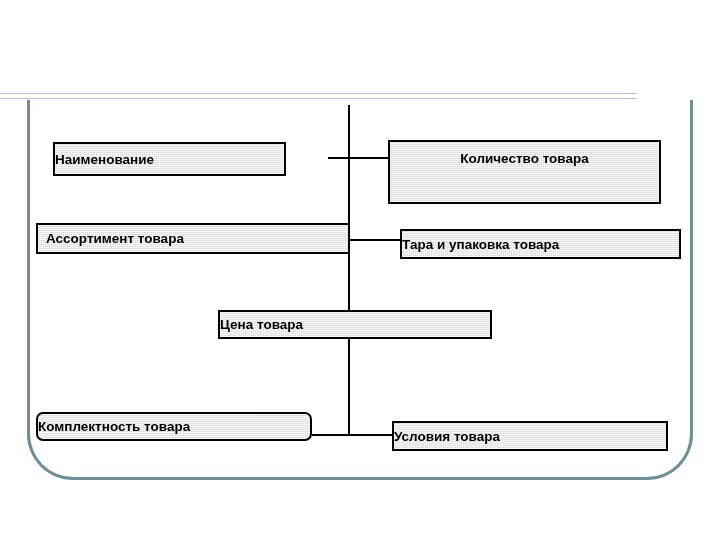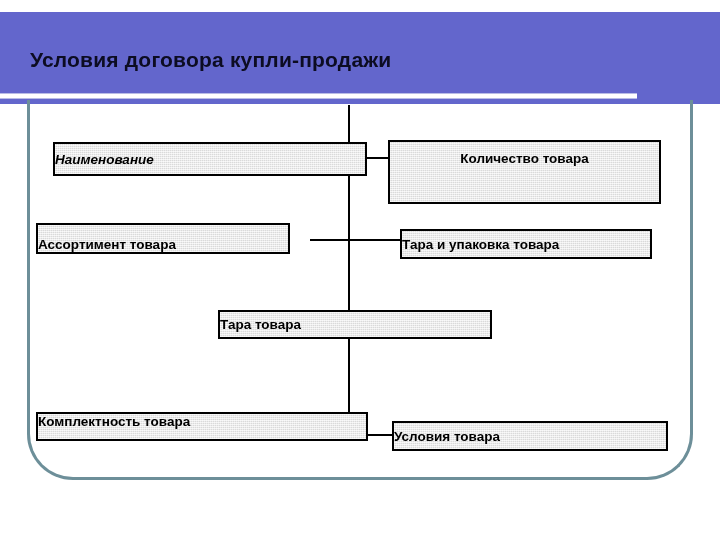--- a/index.html
+++ b/index.html
@@ -87,44 +87,41 @@
     font-weight: bold;
     display: flex;
     overflow: hidden;
   }
   .node > span {
     width: 100%;
     white-space: nowrap;
   }
 
   
-  #node-name        { left: 53px;  top: 142px; width: 314px; height: 34px;
-                      align-items: center; justify-content: flex-start; font-style: italic; }
+  #node-name        { left: 53px;  top: 142px; width: 233px; height: 34px;
+                      align-items: center; justify-content: flex-start; }
   #node-quantity    { left: 388px; top: 140px; width: 273px; height: 64px;
                       align-items: flex-start; justify-content: flex-start; padding-top: 9px; }
   #node-quantity > span { text-align: center; }
-  #node-assortment  { left: 36px;  top: 223px; width: 254px; height: 31px;
-                      align-items: flex-end; justify-content: flex-start; padding-left: 0; }
-  #node-packaging   { left: 400px; top: 229px; width: 252px; height: 30px;
+  #node-assortment  { left: 36px;  top: 223px; width: 314px; height: 31px;
+                      align-items: center; justify-content: flex-start; padding-left: 8px; }
+  #node-packaging   { left: 400px; top: 229px; width: 281px; height: 30px;
                       align-items: center; justify-content: center; }
   #node-price       { left: 218px; top: 310px; width: 274px; height: 29px;
                       align-items: center; justify-content: center; }
-  #node-completeness{ left: 36px;  top: 412px; width: 332px; height: 29px;
-                      align-items: flex-start; justify-content: center; }
+  #node-completeness{ left: 36px;  top: 412px; width: 276px; height: 29px;
+                      align-items: center; justify-content: center; border-radius: 7px; }
   #node-quality     { left: 392px; top: 421px; width: 276px; height: 30px;
                       align-items: center; justify-content: center; }
 </style>
 </head>
 <body>
 
 <div id="slide">
 
-  <div id="title-band">
-    <div id="title-text">Условия договора купли-продажи</div>
-  </div>
   <div id="title-rule"></div>
 
   <div id="frame"></div>
 
   <div class="vline" style="left:348px; top:105px; height:330px;"></div>
 
   <div class="hline" style="left:328px; top:157px; width:22px;"></div>
   <div class="hline" style="left:348px; top:157px; width:42px;"></div>
 
   <div class="hline" style="left:310px; top:239px; width:40px;"></div>
@@ -143,21 +140,21 @@
 
   <div class="node" id="node-assortment">
     <span>Ассортимент товара</span>
   </div>
 
   <div class="node" id="node-packaging">
     <span>Тара и упаковка товара</span>
   </div>
 
   <div class="node" id="node-price">
-    <span>Тара товара</span>
+    <span>Цена товара</span>
   </div>
 
   <div class="node" id="node-completeness">
     <span>Комплектность товара</span>
   </div>
 
   <div class="node" id="node-quality">
     <span>Условия товара</span>
   </div>
 

